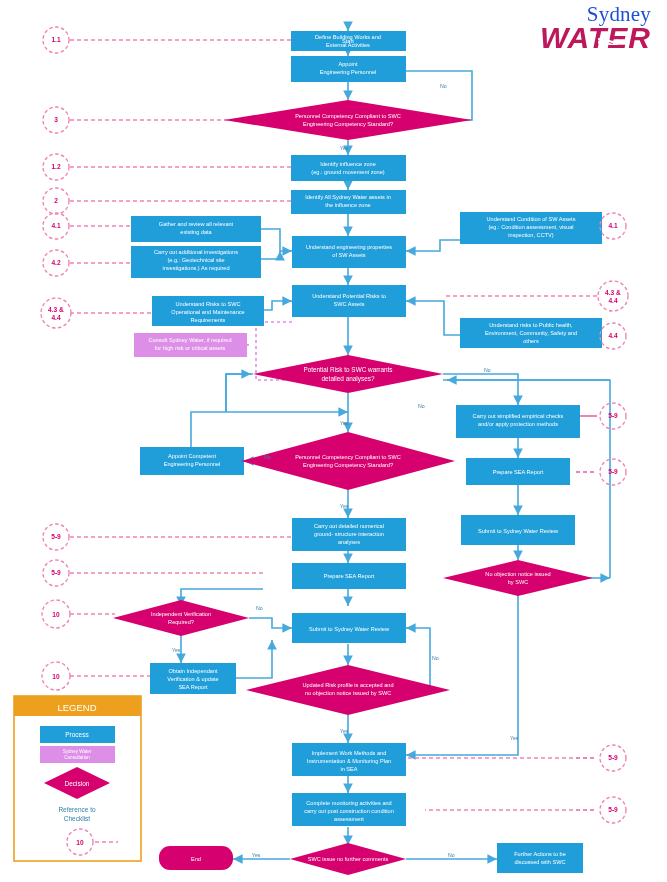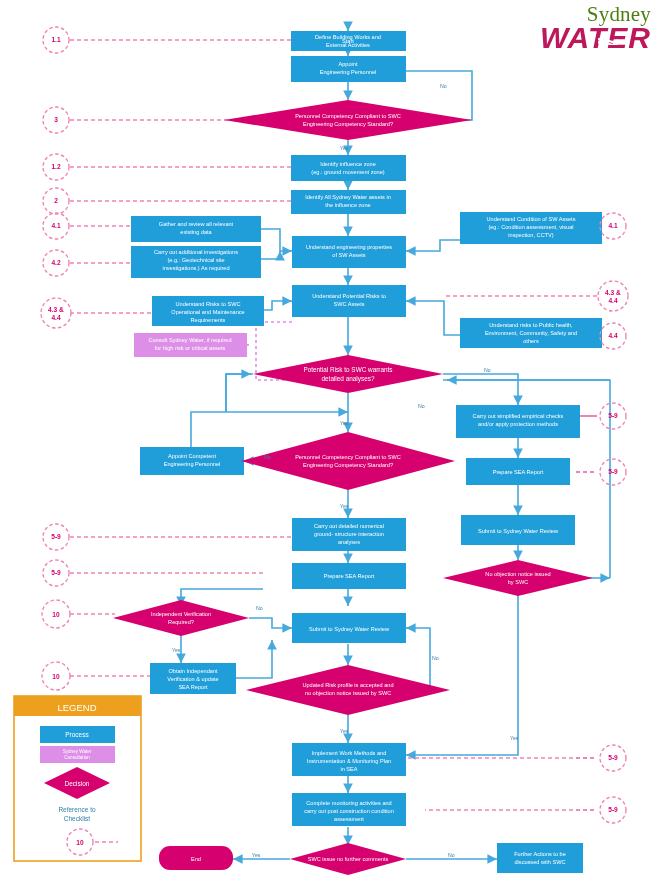--- a/index.html
+++ b/index.html
@@ -2,21 +2,21 @@
 <html><head>
 <meta charset="utf-8">
 <style>
   html,body{margin:0;padding:0;background:#ffffff;}
   body{width:667px;height:882px;position:relative;overflow:hidden;
        font-family:"Liberation Sans","DejaVu Sans",sans-serif;}
   #stage{position:relative;width:667px;height:882px;}
   svg.layer{position:absolute;left:0;top:0;width:667px;height:882px;}
   .logo{position:absolute;right:16px;top:4px;text-align:right;line-height:1;}
   .logo .l1{font-family:"Liberation Serif","DejaVu Serif",serif;font-size:21px;
-            color:#4d7c0f;letter-spacing:.2px;}
+            color:#1d4ed8;letter-spacing:.2px;}
   .logo .l2{font-family:"Liberation Sans","DejaVu Sans",sans-serif;font-size:30px;
             font-weight:bold;font-style:italic;color:#be185d;letter-spacing:1px;
             margin-top:-2px;position:relative;}
   .logo .wave{position:absolute;right:33px;top:13px;width:20px;height:9px;}
 </style>
 </head>
 <body>
 
 <div id="stage">
 

